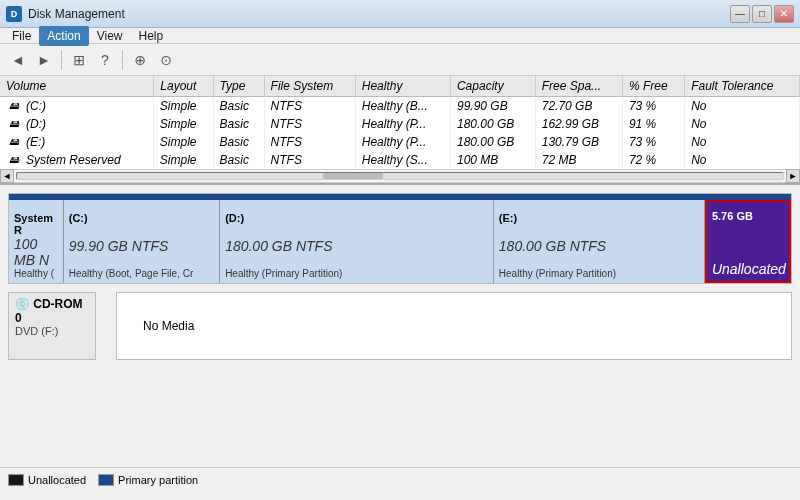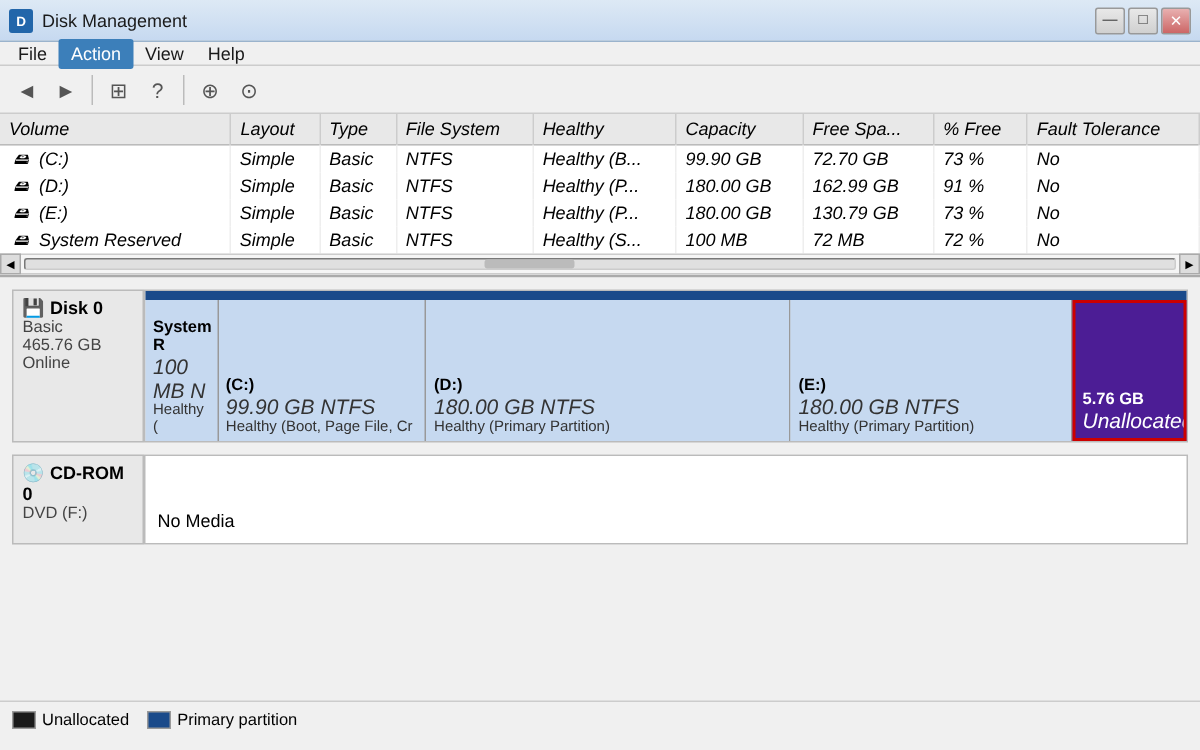--- a/index.html
+++ b/index.html
@@ -196,21 +196,21 @@
       justify-content: flex-start;
     }
     .disk-label-name { font-weight: bold; font-size: 12px; }
     .disk-label-sub { color: #444; font-size: 11px; }
 
     .partition {
       border-right: 1px solid #999;
       padding: 4px 5px;
       display: flex;
       flex-direction: column;
-      justify-content: flex-end;
+      justify-content: space-between;
       overflow: hidden;
       position: relative;
     }
     .partition:last-child { border-right: none; }
 
     .partition-name { font-size: 11px; font-weight: bold; margin-top: 8px; }
     .partition-size { font-size: 14px; color: #333; font-style: italic; }
     .partition-status { font-size: 10px; color: #333; }
 
     
@@ -338,26 +338,20 @@
       <div class="scrollbar-track">
         <div class="scrollbar-thumb"></div>
       </div>
       <div style="width:14px;height:14px;background:#ddd;border:1px solid #aaa;display:flex;align-items:center;justify-content:center;font-size:9px;cursor:pointer;">►</div>
     </div>
   </div>
 
   <div class="disk-area">
 
     <div class="disk-row">
-      <div class="disk-label">
-        <span class="disk-label-name">💾 Disk 0</span>
-        <span class="disk-label-sub">Basic</span>
-        <span class="disk-label-sub">465.76 GB</span>
-        <span class="disk-label-sub">Online</span>
-      </div>
       <div style="flex:1; display:flex; flex-direction:column; border:1px solid #bbb;">
 
         <div style="height:6px; background:#1a4a8a; width:100%;"></div>
         <div style="display:flex; flex:1;">
 
           <div class="partition" style="width:7%; background:#c6d9f0;">
             <div class="partition-name">System R</div>
             <div class="partition-size">100 MB N</div>
             <div class="partition-status">Healthy (</div>
           </div>
@@ -386,21 +380,21 @@
           </div>
         </div>
       </div>
     </div>
 
     <div class="disk-row cdrom-row" style="min-height:60px;">
       <div class="disk-label">
         <span class="disk-label-name">💿 CD-ROM 0</span>
         <span class="disk-label-sub">DVD (F:)</span>
       </div>
-      <div style="flex:1; border:1px solid #bbb; background:white; display:flex; flex-direction:column; justify-content:flex-end; padding:8px;">
+      <div style="flex:1; border:1px solid #bbb; background:white; display:flex; flex-direction:column; justify-content:center; padding:26px;margin-left:20px;">
         <span>No Media</span>
       </div>
     </div>
 
   </div>
 
   <div class="legend">
     <div class="legend-item">
       <div class="legend-box unallocated"></div>
       <span>Unallocated</span>

